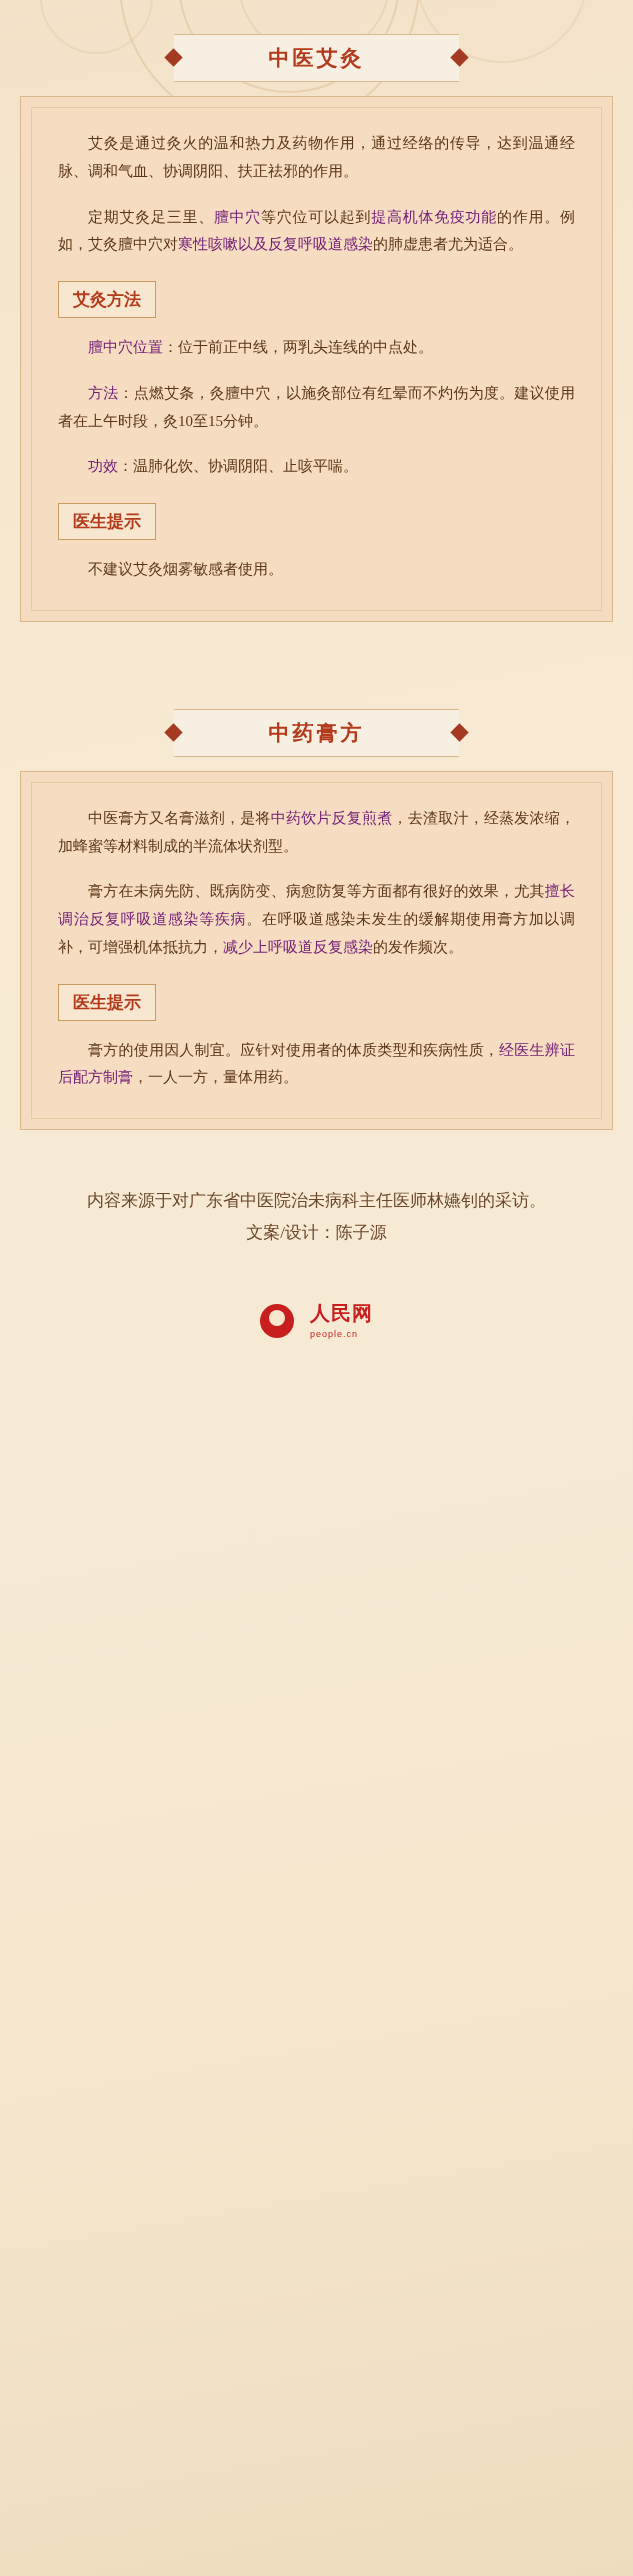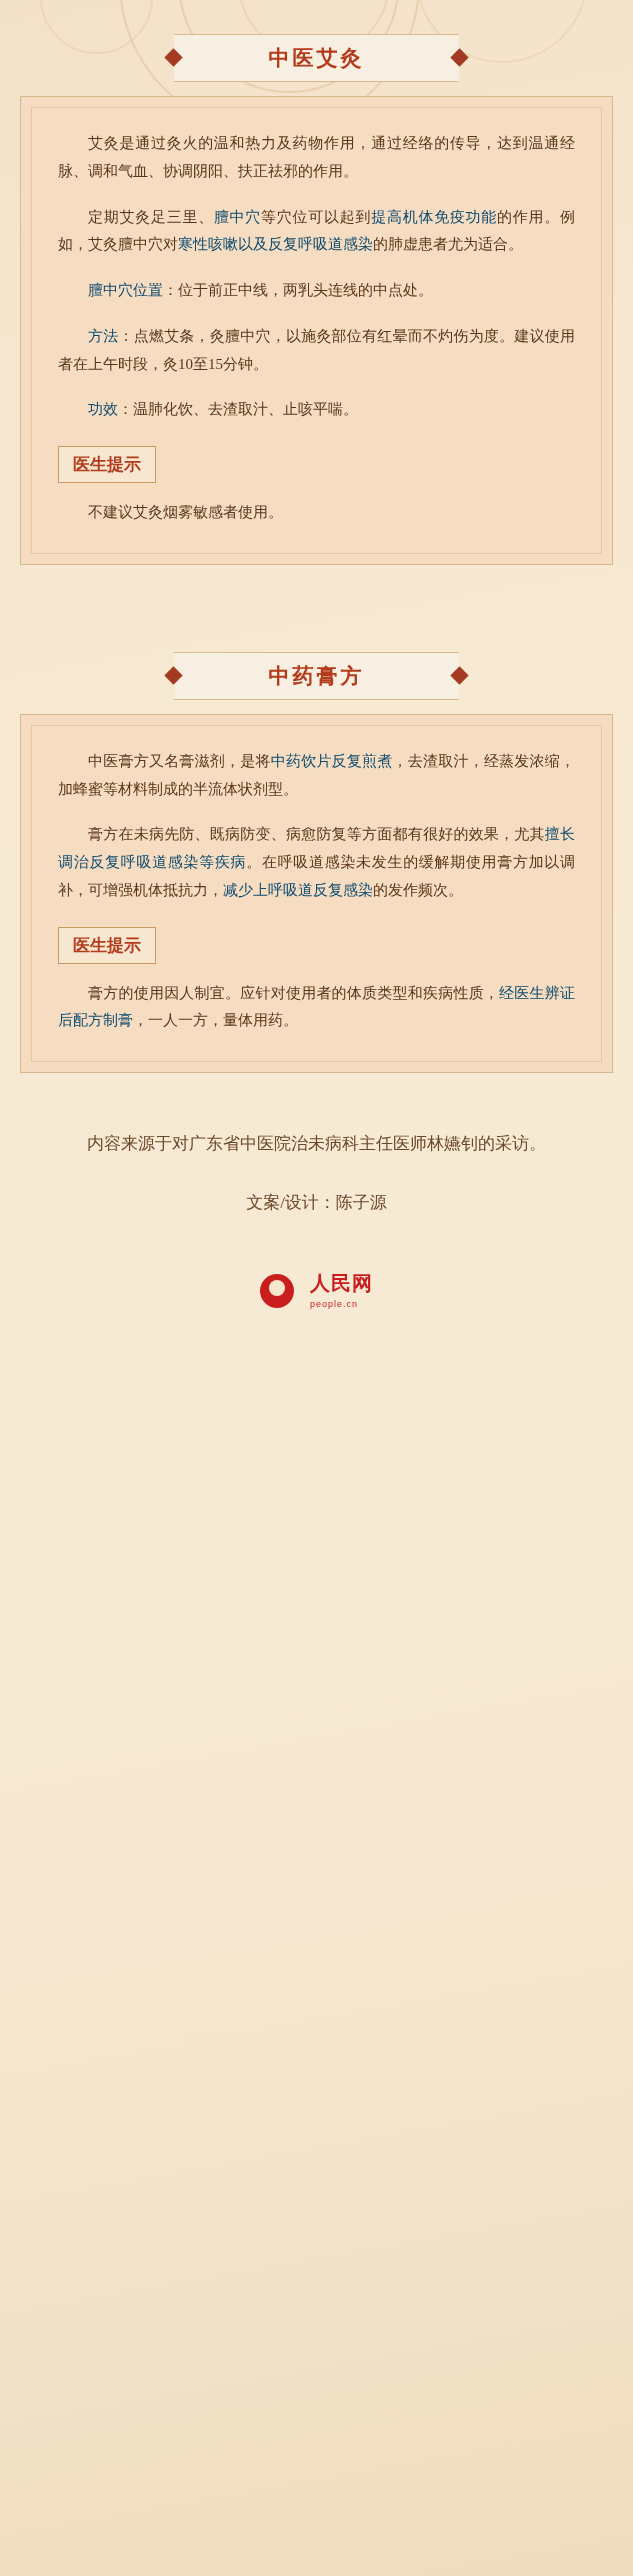--- a/index.html
+++ b/index.html
@@ -91,21 +91,21 @@
   p.para {
     margin: 0 0 18px 0;
     font-size: 15px;
     line-height: 1.85;
     color: #5a3617;
     text-indent: 2em;
     font-family: "Liberation Serif", "DejaVu Serif", serif;
     text-align: justify;
   }
   p.para:last-child { margin-bottom: 0; }
-  .hl { color: #0c4a6e; }
+  .hl { color: #701a75; }
 
   
   .subhead {
     display: inline-block;
     border: 1px solid #c89a5e;
     background: #f7e7d1;
     color: #b33a1a;
     font-size: 17px;
     font-weight: bold;
     padding: 6px 14px;
@@ -125,21 +125,21 @@
     margin-top: 55px;
     text-align: center;
     padding-bottom: 30px;
   }
   .footer .fline {
     font-size: 17px;
     line-height: 1.9;
     color: #6b472a;
     font-family: "Liberation Serif", "DejaVu Serif", serif;
   }
-  .footer .fline.credit { margin-top: 27px; }
+  .footer .fline.credit { margin-top: 0; }
 
   .logo-row {
     margin-top: 53px;
     display: flex;
     align-items: center;
     justify-content: center;
     gap: 16px;
   }
   .logo-mark {
     width: 34px;
@@ -195,23 +195,24 @@
       <span class="diamond left"></span>
       <span class="title">中医艾灸</span>
       <span class="diamond right"></span>
     </div>
   </div>
 
   <div class="card">
     <div class="card-inner" id="sec0">
         <p class="para"><span>艾灸是通过灸火的温和热力及药物作用，通过经络的传导，达到温通经脉、调和气血、协调阴阳、扶正祛邪的作用。</span></p>
         <p class="para"><span>定期艾灸足三里、</span><span class="hl">膻中穴</span><span>等穴位可以起到</span><span class="hl">提高机体免疫功能</span><span>的作用。例如，艾灸膻中穴对</span><span class="hl">寒性咳嗽以及反复呼吸道感染</span><span>的肺虚患者尤为适合。</span></p>
+        <div><span class="subhead tip">艾灸方法</span></div>
         <p class="para"><span class="hl">膻中穴位置</span><span>：位于前正中线，两乳头连线的中点处。</span></p>
         <p class="para"><span class="hl">方法</span><span>：点燃艾条，灸膻中穴，以施灸部位有红晕而不灼伤为度。建议使用者在上午时段，灸10至15分钟。</span></p>
-        <p class="para"><span class="hl">功效</span><span>：温肺化饮、去渣取汁、止咳平喘。</span></p>
+        <p class="para"><span class="hl">功效</span><span>：温肺化饮、协调阴阳、止咳平喘。</span></p>
         <div><span class="subhead tip">医生提示</span></div>
         <p class="para"><span>不建议艾灸烟雾敏感者使用。</span></p>
       </div>
   </div>
 
   <div class="gap-lg"></div>
 
   <div class="head-wrap">
     <div class="section-head">
       <span class="diamond left"></span>

